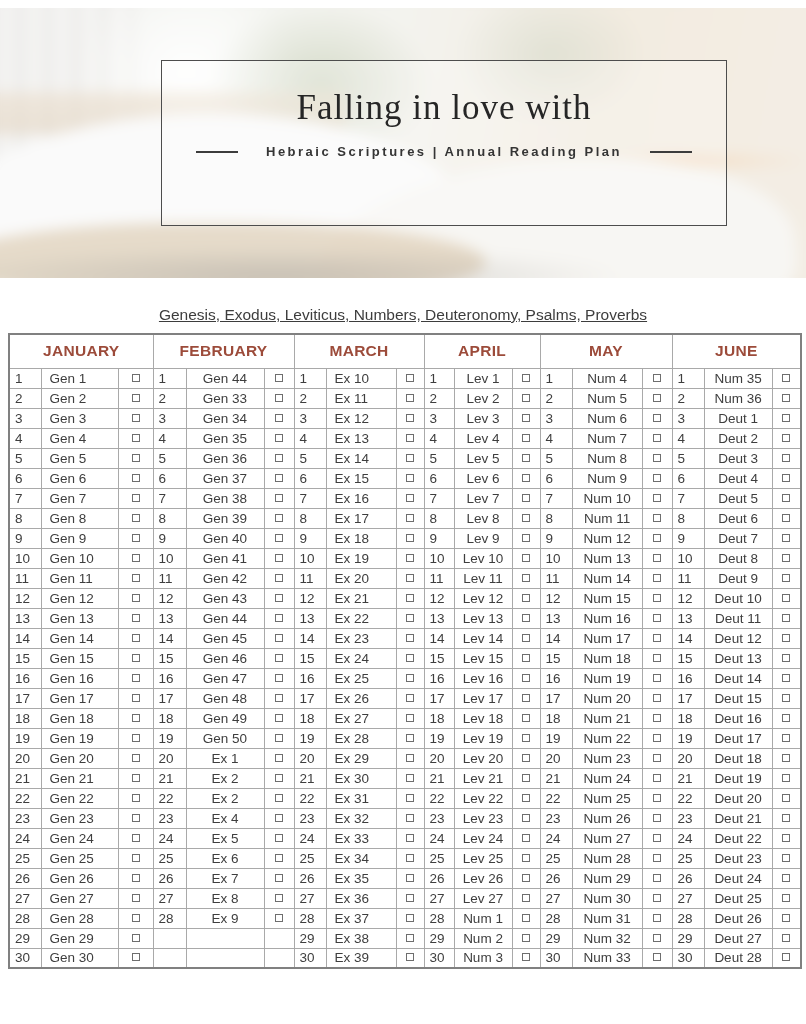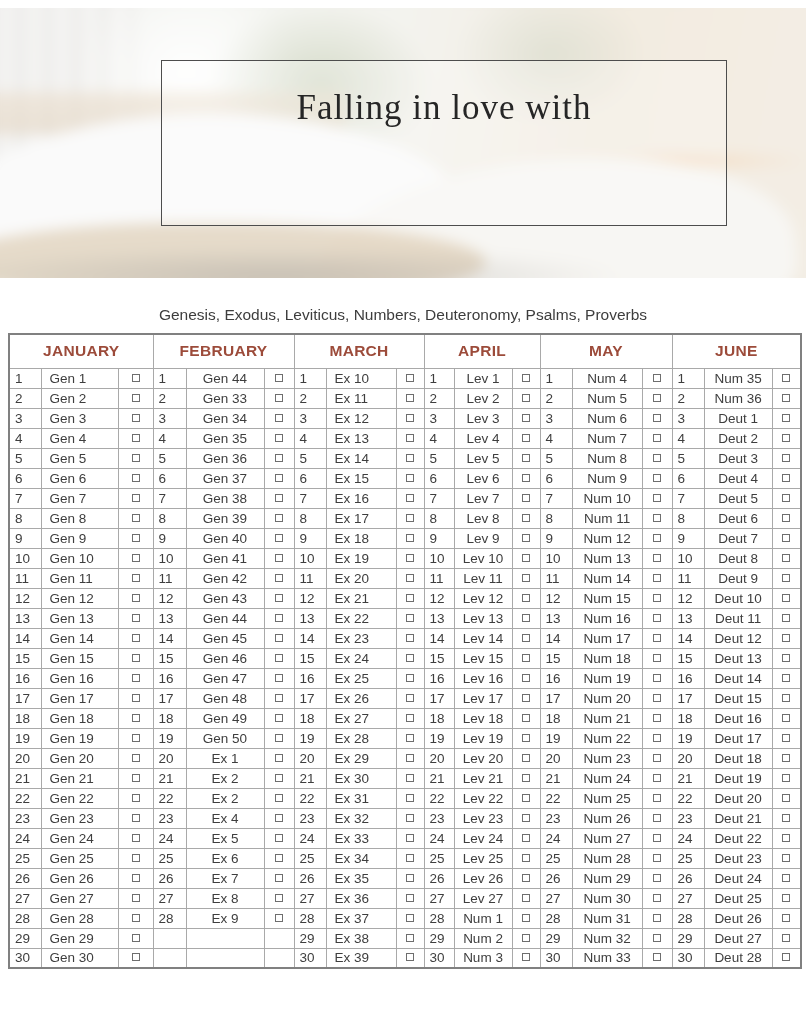--- a/index.html
+++ b/index.html
@@ -100,20 +100,21 @@
     font-size: 13px; font-weight: bold; letter-spacing: 2.5px; color: #353535;
     white-space: nowrap;
   }
 
   
   .books-line {
     margin-top: 28px;
     text-align: center;
     font-size: 15.5px;
     color: #3d3d3d;
+    text-decoration: underline;
   }
 
   
   table.plan {
     margin: 9px 0 12px 8px;
     width: 790px;
     border-collapse: collapse;
     table-layout: fixed;
     border: 2px solid #808080;
   }
@@ -159,20 +160,25 @@
     <div class="book-left-page"></div>
     <div class="book-right-page"></div>
     <div class="book-edge"></div>
     <div class="book-shadow"></div>
     <div class="white-wash"></div>
   </div>
 
   <div class="title-box">
     <div class="main-title">
       <div>Falling in love with</div>
+    </div>
+    <div class="sub-row">
+      <div class="dash"></div>
+      <div class="banner-subtitle">Hebraic Scriptures | Annual Reading Plan</div>
+      <div class="dash"></div>
     </div>
   </div>
 </div>
 
 <div class="books-line">Genesis, Exodus, Leviticus, Numbers, Deuteronomy, Psalms, Proverbs</div>
 
 <table class="plan">
   <colgroup>
     <col style="width:32px">
       <col style="width:77px">

